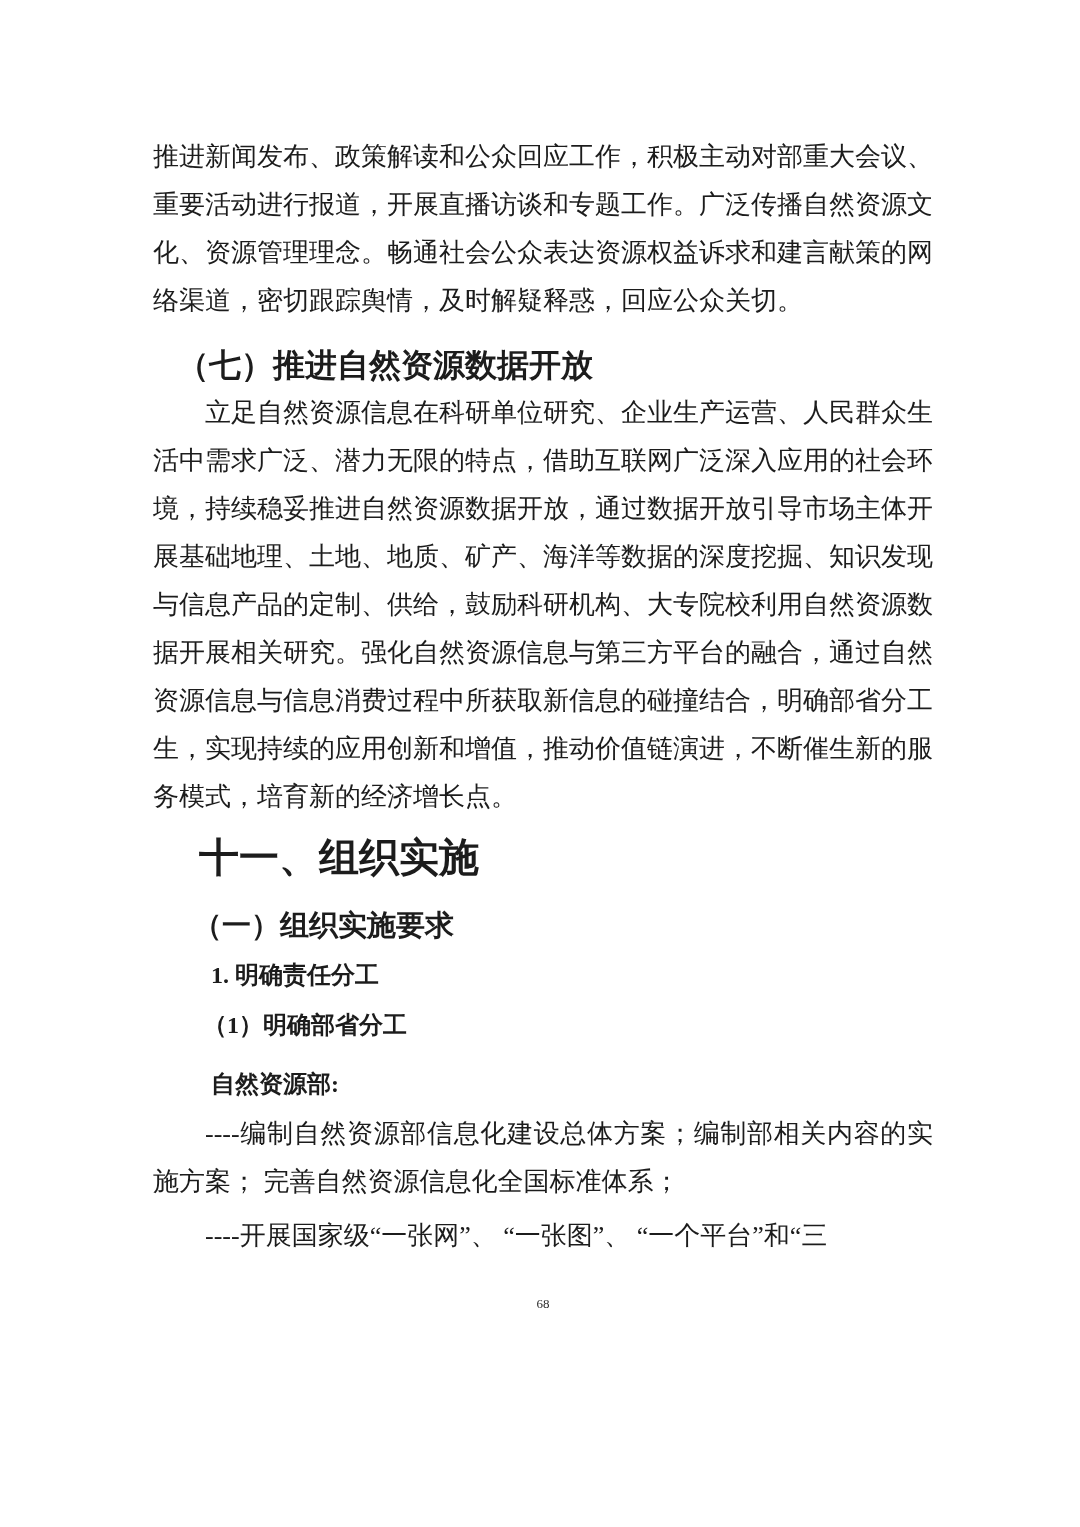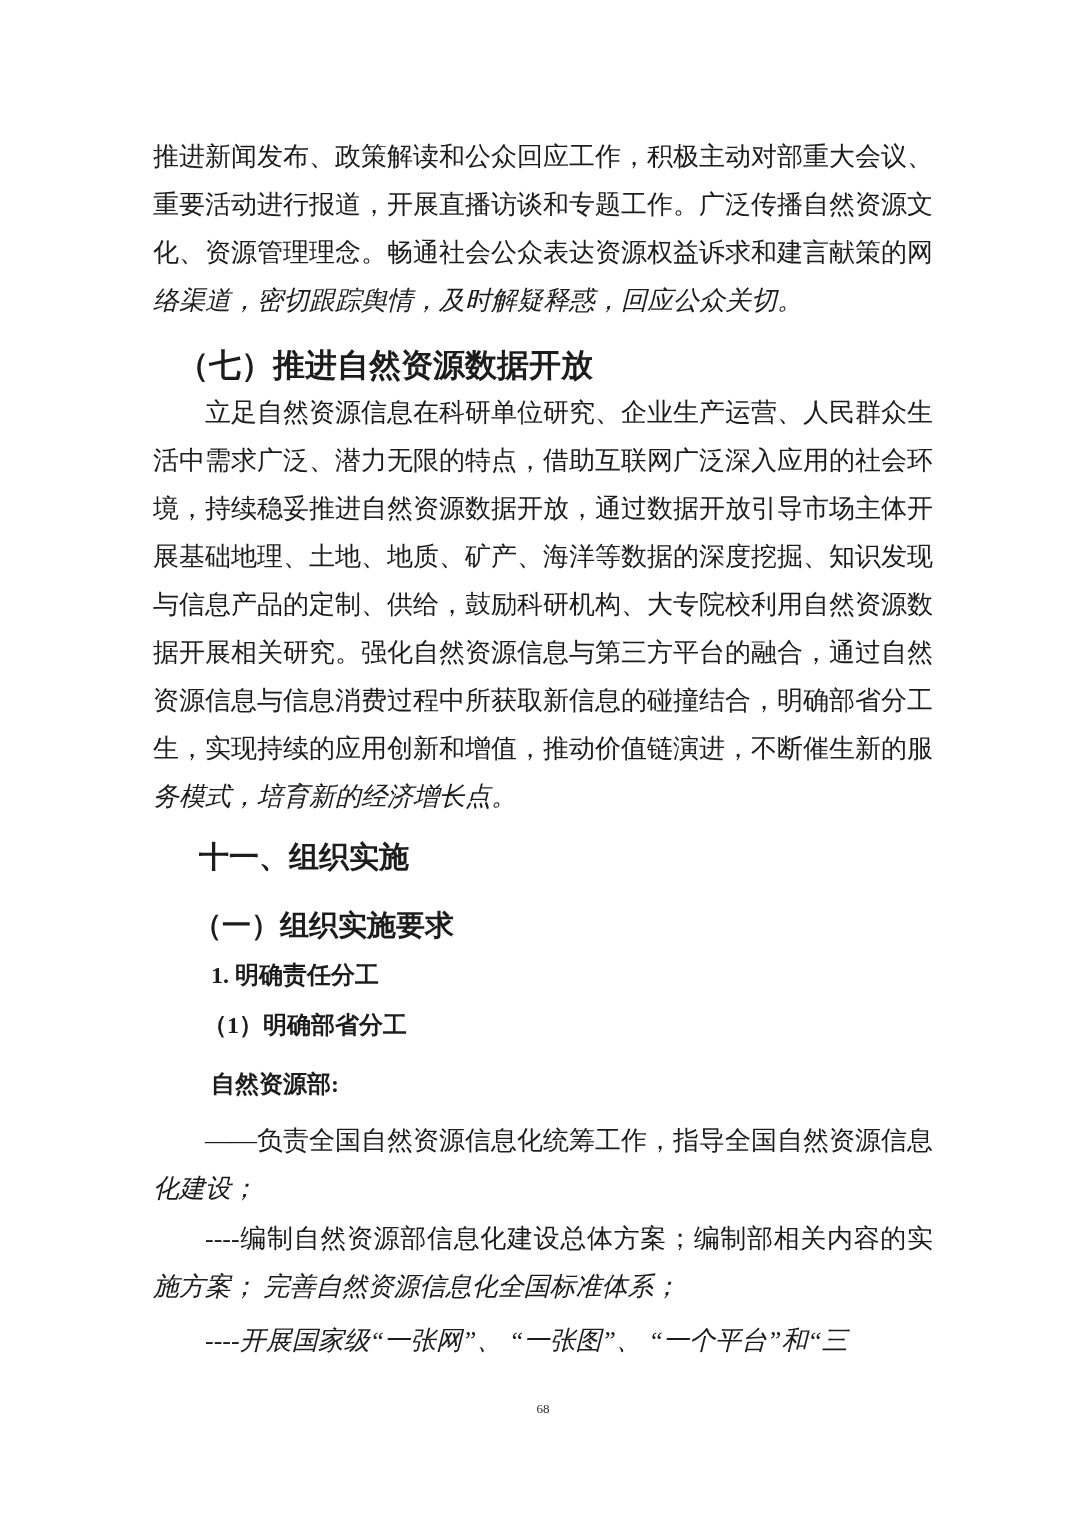--- a/index.html
+++ b/index.html
@@ -19,30 +19,30 @@
   }
   .para { margin:0; }
   .bline {
     font-size:26px;
     line-height:48px;
     height:48px;
     text-align:justify;
     text-align-last:justify;
     letter-spacing:0;
   }
-  .bline.end { text-align-last:left;font-style:italic; }
+  .bline.end { text-align-last:left; }
   .bline.ind { text-indent:52px; }
   .heading-sans {
     font-family:"Liberation Sans","DejaVu Sans",sans-serif;
     font-weight:700;
     line-height:48px; height:48px;
     white-space:nowrap;
   }
   .h7   { margin:16px 0 0 24px; font-size:32px; }
-  .h11  { margin:12px 0 0 46px; font-size:30px; }
+  .h11  { margin:12px 0 0 46px; font-size:40px; }
   .h11s { margin:20px 0 0 40px; font-size:29px; }
   .heading-serif {
     font-family:"Liberation Serif","DejaVu Serif",serif;
     font-weight:700;
     font-size:24px;
     line-height:48px; height:48px;
     white-space:nowrap;
   }
   .hr1 { margin:2px 0 0 58px; }
   .hd1 { margin:2px 0 0 50px; }
@@ -88,24 +88,20 @@
     <div class="heading-sans h11">十一、组织实施</div>
 
     <div class="heading-sans h11s">（一）组织实施要求</div>
 
     <div class="heading-serif hr1">1. 明确责任分工</div>
 
     <div class="heading-serif hd1">（1）明确部省分工</div>
 
     <div class="heading-serif hm">自然资源部:</div>
 
-    <div class="para d1">
-      <div class="bline ind">——负责全国自然资源信息化统筹工作，指导全国自然资源信息</div>
-      <div class="bline end">化建设；</div>
-    </div>
 
     <div class="para d2">
       <div class="bline ind">----编制自然资源部信息化建设总体方案；编制部相关内容的实</div>
       <div class="bline end">施方案； 完善自然资源信息化全国标准体系；</div>
     </div>
 
     <div class="para d3">
       <div class="bline ind end">----开展国家级“一张网”、 “一张图”、 “一个平台”和“三</div>
     </div>
 

